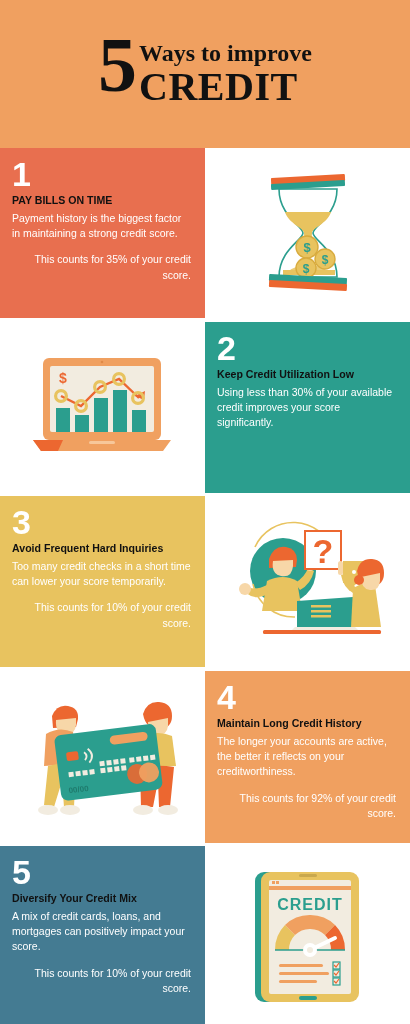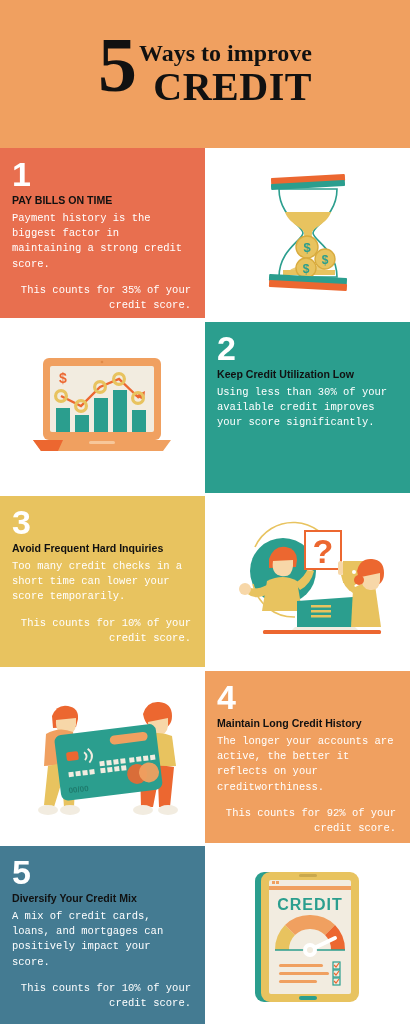--- a/index.html
+++ b/index.html
@@ -37,21 +37,20 @@
     line-height: 0.82;
     color: #111111;
     letter-spacing: -2px;
     margin-right: 4px;
   }
   .title-stack {
     display: flex;
     flex-direction: column;
     justify-content: flex-start;
     padding-top: 8px;
-    align-items: flex-end;
   }
   .title-line1 {
     font-family: "Liberation Serif", serif;
     font-weight: 700;
     font-size: 24px;
     line-height: 1.05;
     color: #111111;
     white-space: nowrap;
   }
   .title-line2 {
@@ -108,21 +107,21 @@
     font-size: 11.5px;
     line-height: 1.1;
     color: #111111;
     margin: 0 0 4px 0;
     letter-spacing: 0px;
     transform: scaleX(0.92);
     transform-origin: left center;
   }
   .sec-title.upper { text-transform: uppercase; }
   .body-text {
-    font-family: Liberation Mono, monospace;
+    font-family: Liberation Sans, sans-serif;
     font-size: 10.5px;
     line-height: 1.45;
     color: #ffffff;
     margin: 0;
   }
   .body-text.second {
     margin-top: 11px;
     text-align: right;
   }
 

